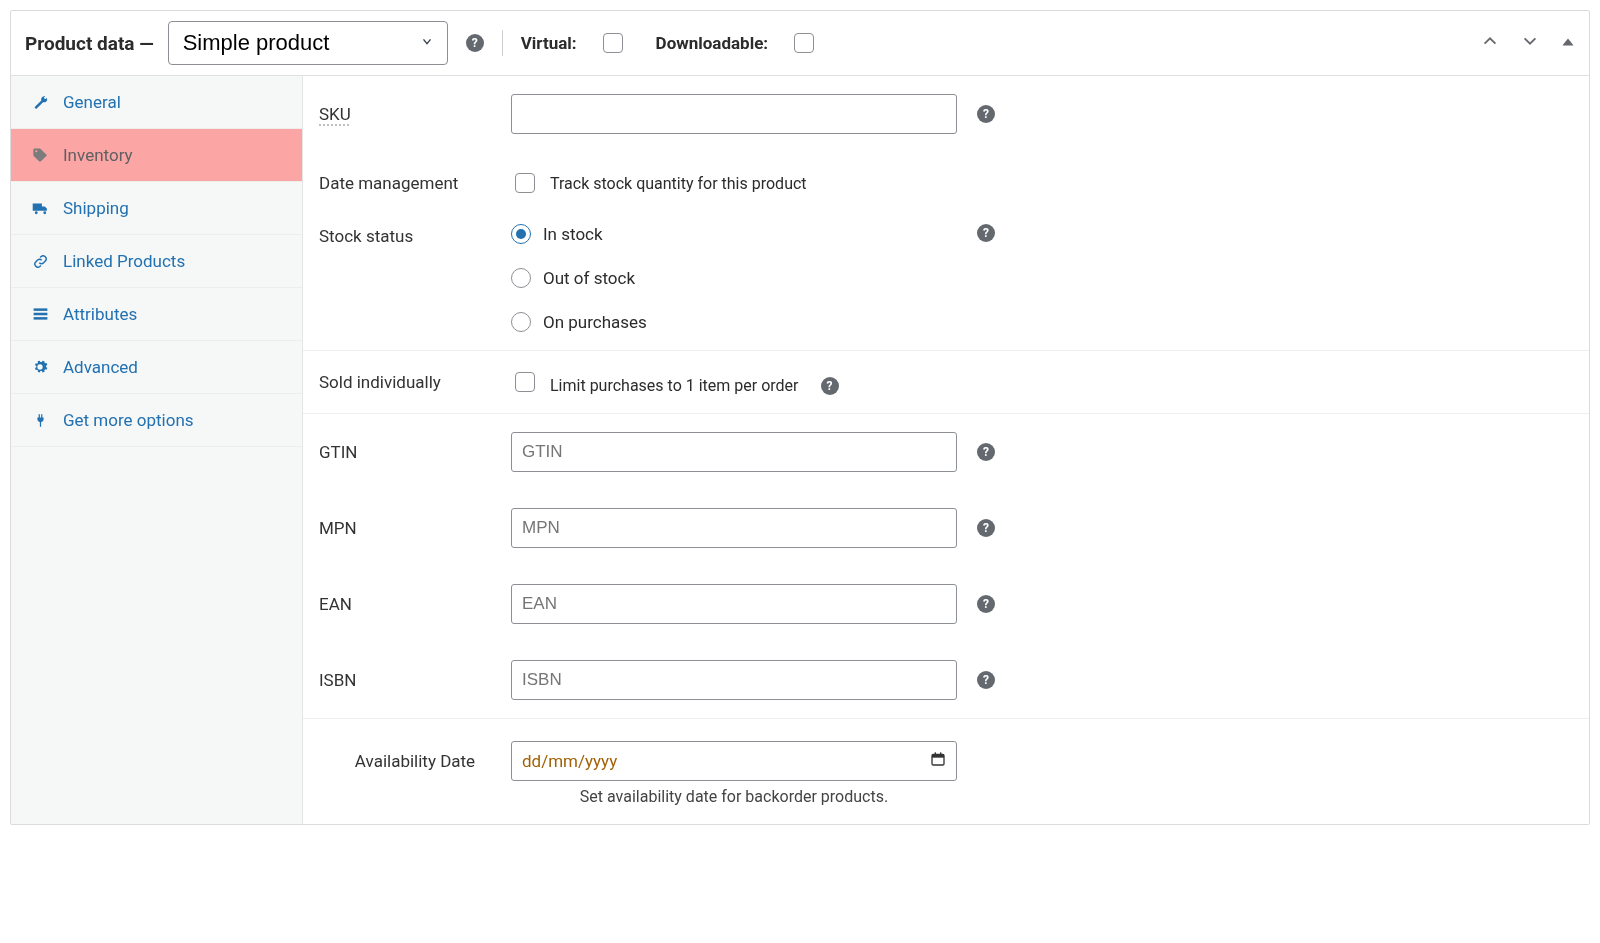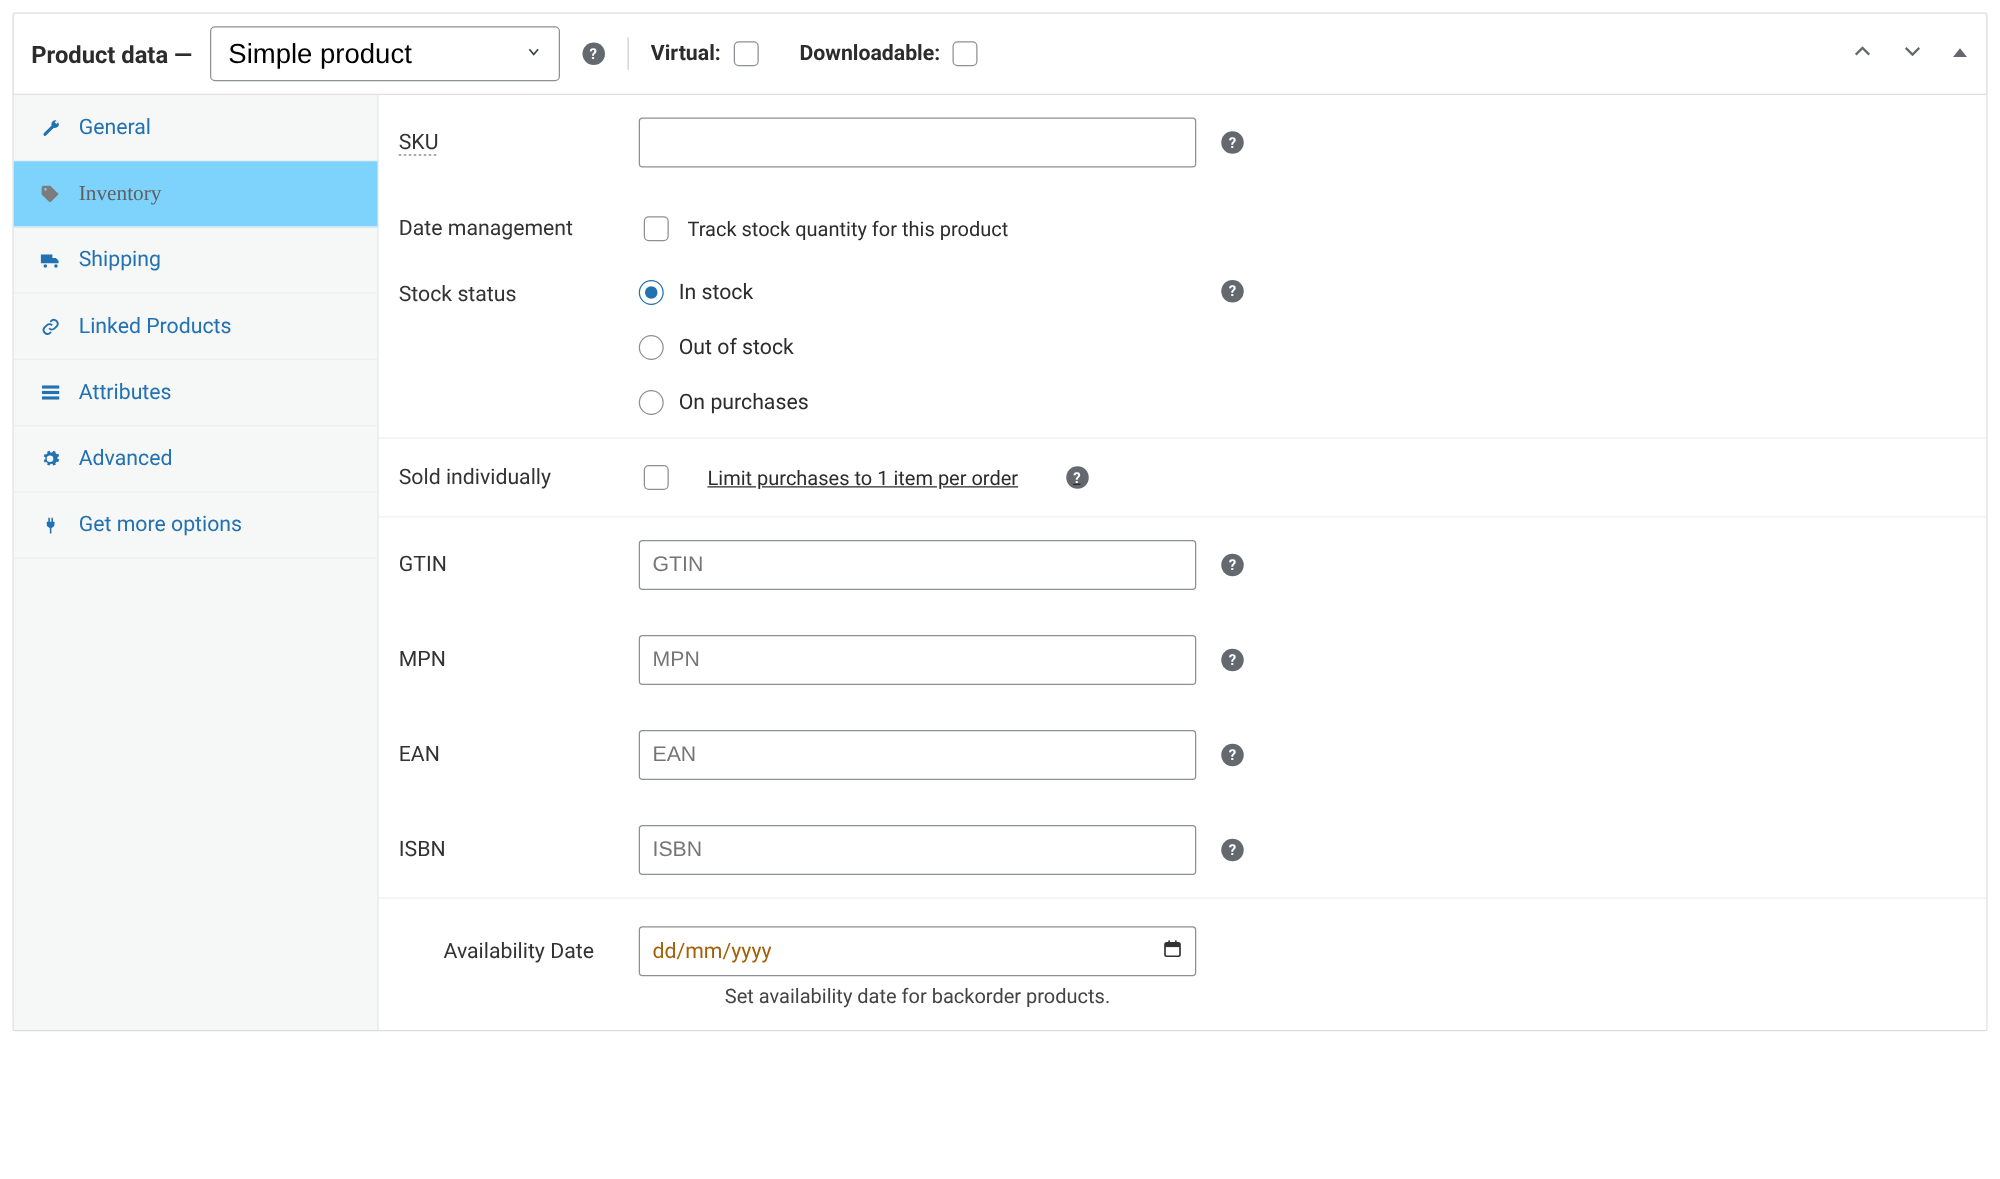--- a/index.html
+++ b/index.html
@@ -9,32 +9,32 @@
   .outer { border: 1px solid #dcdcdc; margin: 10px 10px 0 10px; border-radius: 2px; }
 
   
   .header { display: flex; align-items: center; padding: 10px 14px 10px 14px; border-bottom: 1px solid #e0e0e0; }
   .header .title { font-weight: 700; font-size: 19px; margin-right: 14px; }
   .product-type-select { appearance: none; -webkit-appearance: none; background: #fff; border: 1px solid #8c8f94; border-radius: 4px; padding: 8px 42px 8px 14px; font-size: 22px; line-height: 1.2; font-weight: 500; position: relative; min-width: 280px; }
   .select-wrap { position: relative; display: inline-block; }
   .select-wrap .caret { position: absolute; right: 14px; top: 50%; transform: translateY(-50%); pointer-events: none; color: #3c434a; }
   .help-dot { width: 18px; height: 18px; border-radius: 50%; background: #646970; color: #fff; font-size: 12px; font-weight: 700; display: inline-flex; align-items: center; justify-content: center; margin-left: 18px; flex-shrink: 0; }
   .divider-vert { width: 1px; background: #d0d0d0; height: 26px; margin: 0 18px; }
-  .chk-pair { display: flex; align-items: center; gap: 6px; margin-right: 30px; }
+  .chk-pair { display: flex; align-items: center; gap: 22px; margin-right: 30px; }
   .chk-pair label { font-weight: 700; font-size: 17px; }
   .wp-checkbox { width: 20px; height: 20px; border: 1.4px solid #8c8f94; border-radius: 4px; appearance: none; -webkit-appearance: none; background: #fff; cursor: pointer; }
   .header .right-icons { margin-left: auto; display: flex; align-items: center; gap: 22px; color: #65696e; }
   .right-icons .ico { cursor: pointer; }
 
   
   .body { display: flex; }
   .sidebar { width: 292px; flex-shrink: 0; background: #f6f7f7; border-right: 1px solid #e4e4e4; }
   .sidebar-item { display: flex; align-items: center; gap: 14px; padding: 16px 20px; font-size: 17px; color: #2271b1; cursor: pointer; border-bottom: 1px solid #eceded; }
   .sidebar-item .sico { width: 18px; display: flex; align-items: center; justify-content: center; color: #2271b1; }
-  .sidebar-item.active { background: #7dd3fc; color: #5f5f5f; font-family: Liberation Serif, serif; }
+  .sidebar-item.active { background: #fca5a5; color: #5f5f5f; }
   .sidebar-item.active .sico { color: #7c7c7c; }
 
   .main { flex: 1; background: #ffffff; padding: 0; }
   .row, .row3 { display: flex; align-items: center; padding: 18px 10px 18px 16px; }
   .row .rlabel, .row3 .rlabel { width: 192px; font-size: 17px; color: #333; flex-shrink: 0; }
   .row .rfield, .row3 .rfield { flex: 0 0 auto; }
   .rlabel.underline { text-decoration: underline dotted #aaa; text-underline-offset: 4px; }
   .row input[type=text], .row3 input[type=text] { width: 446px; height: 40px; border: 1px solid #8c8f94; border-radius: 3px; padding: 0 10px; font-size: 17px; background: #fff; }
   .row input[type=text]::placeholder { color: #6f7277; }
   .help-inline { margin-left: 20px; }
@@ -197,21 +197,21 @@
             <span>On purchases</span>
           </div>
         </span>
         <span class="help-dot help-inline">?</span>
       </div>
 
       <hr class="divider-h">
 
       <div class="row">
         <span class="rlabel">Sold individually</span>
-        <span class="rfield" style="display:flex; align-items:center; gap:28px;text-decoration:underline;">
+        <span class="rfield" style="display:flex; align-items:flex-end; gap:12px;">
           <input type="checkbox" class="wp-checkbox" style="">
           <span>Limit purchases to 1 item per order</span>
           <span class="help-dot" style="margin-left:10px;">?</span>
         </span>
       </div>
 
       <hr class="divider-h">
 
 
       <div class="row3">

